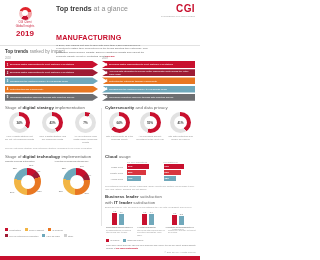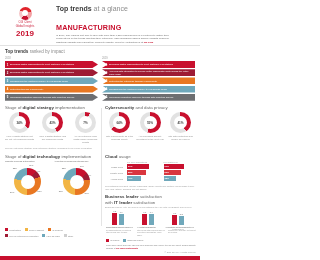--- a/index.html
+++ b/index.html
@@ -18,21 +18,21 @@
   .brand-mark{width:13px;height:13px;border-radius:50%;
     background:conic-gradient(#e0242b 0deg 70deg,#f3a0a3 70deg 150deg,#c8102e 150deg 220deg,#f5c6c8 220deg 300deg,#e0242b 300deg 360deg);
     position:relative;}
   .brand-mark::after{content:"";position:absolute;left:3.5px;top:3.5px;width:6px;height:6px;border-radius:50%;background:#fff;}
   .brand-l1,.brand-l2{font-size:2.6px;color:#c8102e;letter-spacing:.1px;line-height:1.25;}
   .brand-year{font-size:8px;font-weight:bold;color:#c8102e;line-height:1;margin-top:1px;}
 
   .head-main{flex:1;padding:5px 4px 0 6px;}
   .h-title{font-size:7px;color:#3c3c3c;font-weight:bold;line-height:1.1;}
   .h-title .light{font-weight:normal;color:#8c8c8c;}
-  .h-sub{font-size:7.2px;font-weight:bold;color:#c8102e;letter-spacing:.15px;margin-top:10px;}
+  .h-sub{font-size:7.2px;font-weight:bold;color:#c8102e;letter-spacing:.15px;margin-top:20px;}
   .h-body{font-size:2.5px;color:#6a6a6a;line-height:1.45;margin-top:2px;max-width:118px;}
   .h-body a{color:#c8102e;font-weight:bold;text-decoration:none;}
 
   .head-logo{width:42px;padding:4px 5px 0 0;text-align:right;}
   .cgi-word{font-size:10px;font-weight:bold;color:#c8102e;letter-spacing:.4px;line-height:1;}
   .cgi-tag{font-size:1.9px;color:#9a9a9a;letter-spacing:.15px;margin-top:1px;}
 
   
   .sec-rank{padding:3px 5px 0 5px;}
   .sec-title{font-size:4.6px;color:#3c3c3c;line-height:1.2;}
@@ -130,20 +130,24 @@
       <div class="h-title">
         <span>Top trends</span>
         <span class="light">at a glance</span>
       </div>
       <div class="h-sub">MANUFACTURING</div>
       <div class="h-body">
         <span>In 2019, CGI leaders met face-to-face with more than 1,550 business and IT executives to gather their perspectives on the trends affecting their enterprise. This infographic shares sample insights. Discover additional insights and request the complete industry report by contacting us at</span>
         <a href="#">cgi.com</a>
       </div>
     </div>
+    <div class="head-logo">
+      <div class="cgi-word">CGI</div>
+      <div class="cgi-tag">EXPERIENCE THE COMMITMENT</div>
+    </div>
   </div>
 
   <div class="sec-rank">
     <div class="sec-title">
       <b>Top trends</b>
       <span class="mut">ranked by impact</span>
     </div>
     <div class="rank-wrap">
       <div class="rank-col">
         <div class="rank-year">2018</div>

